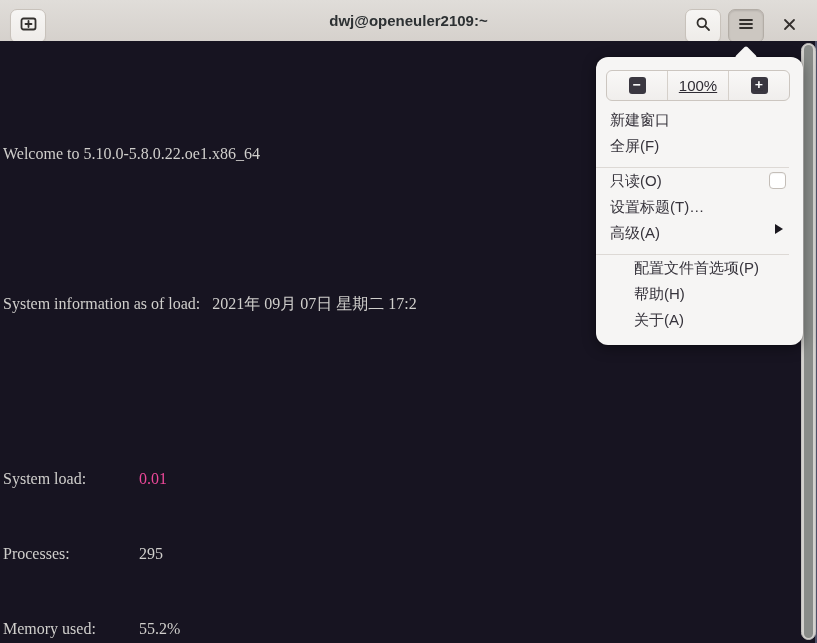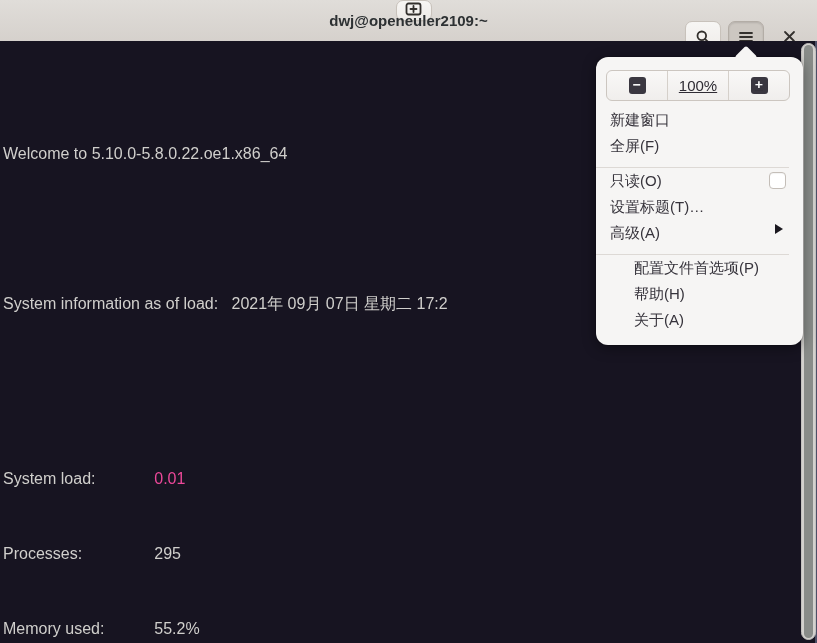--- a/index.html
+++ b/index.html
@@ -4,21 +4,21 @@
 <style>
   * { margin:0; padding:0; box-sizing:border-box; }
   html,body { width:817px; height:643px; overflow:hidden; }
   body { font-family:"Liberation Sans","DejaVu Sans",sans-serif; background:#171421; position:relative; }
 
   
   .titlebar {
     position:absolute; top:0; left:0; width:817px; height:52px;
     background:linear-gradient(#e0ddd9,#d3cec9);
     border-bottom:1px solid #bcb6af;
-    display:flex; align-items:center;flex-direction:column;
+    display:flex; align-items:center;
   }
   .tb-btn {
     width:36px; height:34px; border-radius:7px;
     background:linear-gradient(#f7f6f4,#eeebe8);
     border:1px solid #c8c2bb;
     display:flex; align-items:center; justify-content:center;
     box-shadow:0 1px 1px rgba(0,0,0,.06); cursor:pointer;
   }
   .tb-btn.pressed {
     background:#ccc7c1;
@@ -32,21 +32,21 @@
     position:absolute; left:0; right:0; top:0; height:40px;
     display:flex; align-items:center; justify-content:center;
     font-weight:bold; font-size:15px; color:#2d3133; pointer-events:none;
   }
   .icon-stroke { stroke:#33302d; stroke-width:1.8; fill:none; stroke-linecap:round; }
 
   
   .terminal {
     position:absolute; top:41px; left:0; width:817px; height:602px;
     background:#171421; padding:50px 20px 0 3px;
-    font-family:Liberation Sans, sans-serif;
+    font-family:Liberation Serif, serif;
     font-size:16px; line-height:25px; color:#d0cfcc;
     white-space:pre; cursor:text;
   }
   .t-line { height:25px; white-space:pre; }
   .t-label { display:inline-block; width:17ch; }
   .t-value.hl { color:#ec4899; }
 
   
   .scrollbar {
     position:absolute; right:1px; top:43px; bottom:3px; width:15px;

